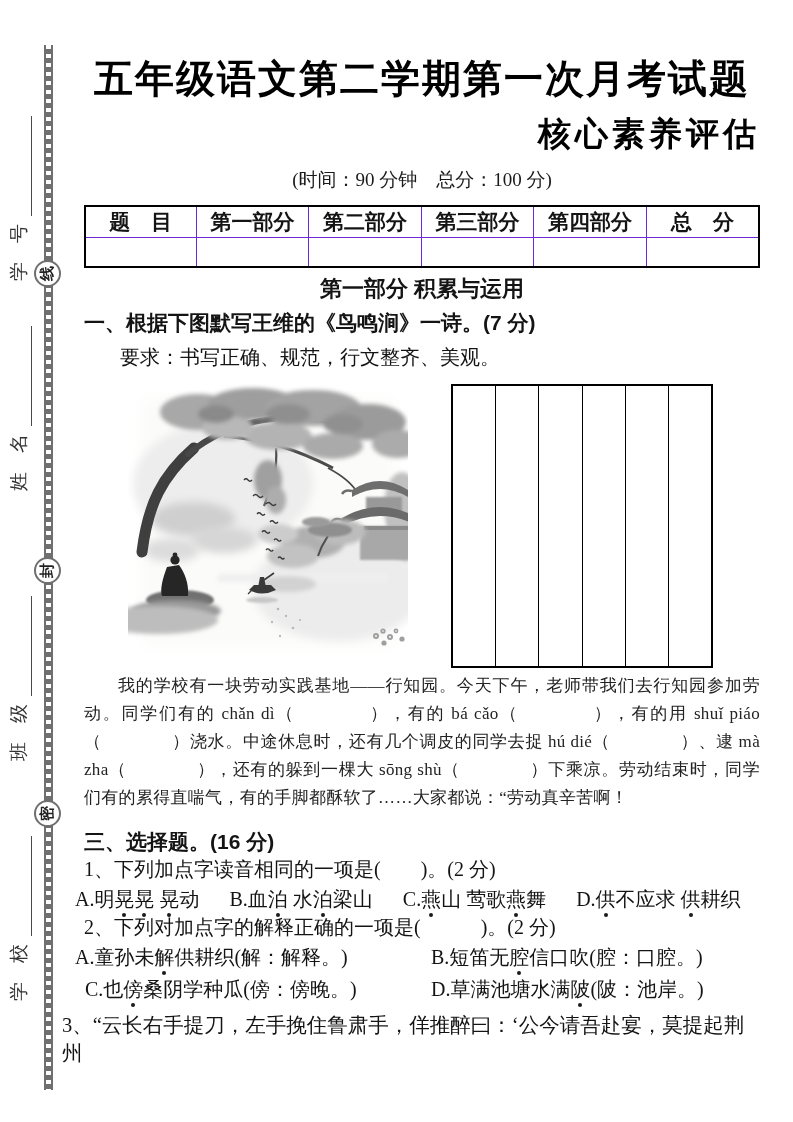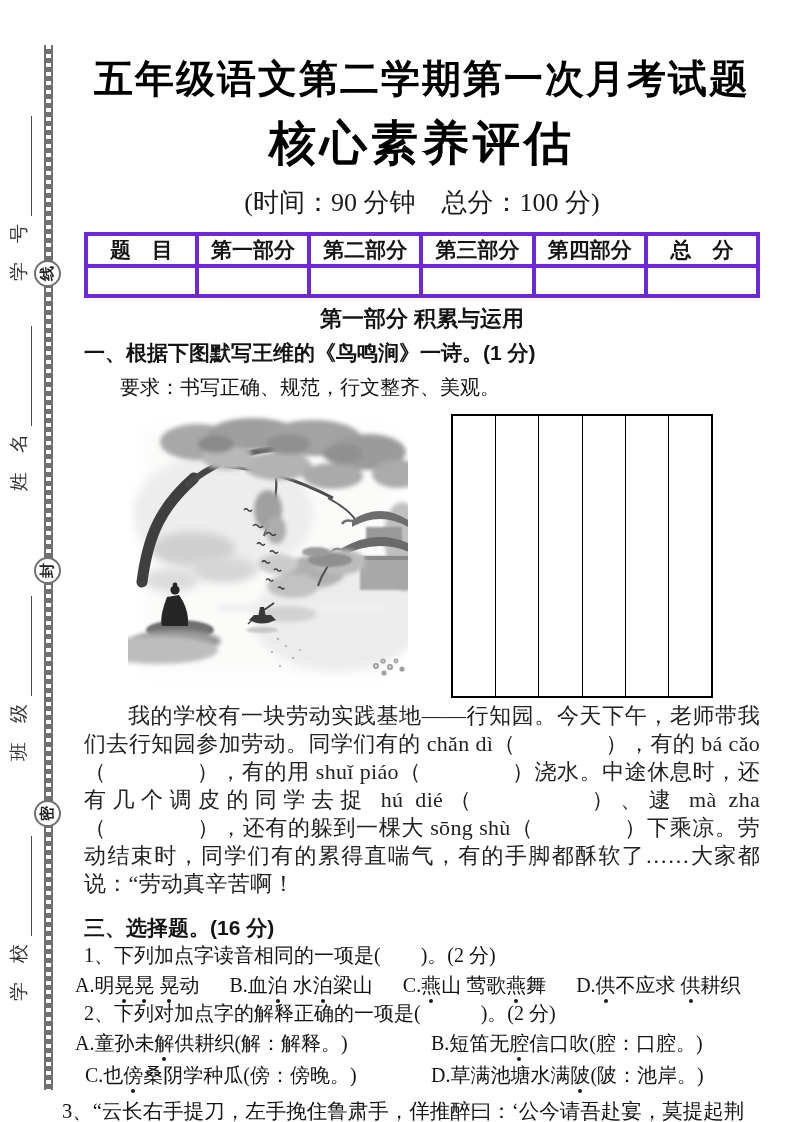--- a/index.html
+++ b/index.html
@@ -40,30 +40,30 @@
     border-bottom:1.5px solid #4a4a4a; margin-left:8px;
   }
   
   .content { position:absolute; left:84px; top:0; width:676px; }
   .page-title {
     margin-top:52px; text-align:center;
     font-family:"Liberation Sans", sans-serif; font-weight:800;
     font-size:39px; letter-spacing:2px; color:#000;
   }
   .page-subtitle {
-    margin-top:6px; text-align:center;
+    margin-top:6px; text-align:right;
     font-family:"Liberation Sans", sans-serif; font-weight:800;
-    font-size:47px; letter-spacing:4px; color:#000;
-  }
-  .meta-line { margin-top:10px; text-align:center; font-size:26px; color:#1a1a1a; }
+    font-size:33px; letter-spacing:4px; color:#000;
+  }
+  .meta-line { margin-top:10px; text-align:center; font-size:19px; color:#1a1a1a; }
   table.score-table {
     margin-top:12px; width:100%; border-collapse:collapse;
     border:2px solid #000;
   }
-  table.score-table th, table.score-table td { border:4px solid #6d28d9; }
+  table.score-table th, table.score-table td { border:1px solid #6d28d9; }
   table.score-table th {
     height:31px; font-family:"Liberation Sans", sans-serif;
     font-weight:700; font-size:21px;
   }
   table.score-table td { height:30px; }
   .part-heading {
     margin-top:6px; text-align:center;
     font-family:"Liberation Sans", sans-serif; font-weight:700; font-size:22px;
   }
   .q-title {
@@ -77,21 +77,21 @@
     box-shadow:inset 0 0 18px 14px #ffffff; border-radius:4px; overflow:hidden;
   }
   .poem-grid {
     width:262px; height:284px; border:2px solid #000;
     display:flex; background:#fff;
   }
   .poem-grid .col { flex:1; border-right:1.2px solid #000; }
   .poem-grid .col:last-child { border-right:none; }
   .q2-title { margin-top:17px; }
   .passage {
-    margin-top:4px; font-size:22px; line-height:28px;
+    margin-top:4px; font-size:17px; line-height:28px;
     text-align:justify; text-indent:2em; letter-spacing:0.3px; color:#222;
   }
   .q3-title { margin-top:16px; }
   .stem { margin-top:0; font-size:20px; line-height:27px; }
   .opts-row { display:flex; gap:30px; margin-top:2px; margin-left:-9px; font-size:20px; line-height:29px; }
   .opts-grid {
     display:grid; grid-template-columns:356px 1fr; row-gap:3px;
     margin-top:2px; margin-left:-9px; font-size:20px; line-height:29px;
   }
   .opts-grid .indent { padding-left:10px; }
@@ -163,21 +163,21 @@
       <td></td>
       <td></td>
       <td></td>
       <td></td>
     </tr>
   </tbody>
     </table>
 
   <div class="part-heading">第一部分 积累与运用</div>
 
-  <div class="q-title">一、根据下图默写王维的《鸟鸣涧》一诗。(1 分)</div>
+  <div class="q-title">一、根据下图默写王维的《鸟鸣涧》一诗。(7 分)</div>
   <div class="q-requirement">要求：书写正确、规范，行文整齐、美观。</div>
 
   <div class="q1-row">
 
     <div class="painting">
       <svg width="280" height="276" viewBox="0 0 280 276">
         <defs>
           <filter id="b4" x="-50%" y="-50%" width="200%" height="200%">
               <feGaussianBlur stdDeviation="4"></feGaussianBlur>
             </filter>

